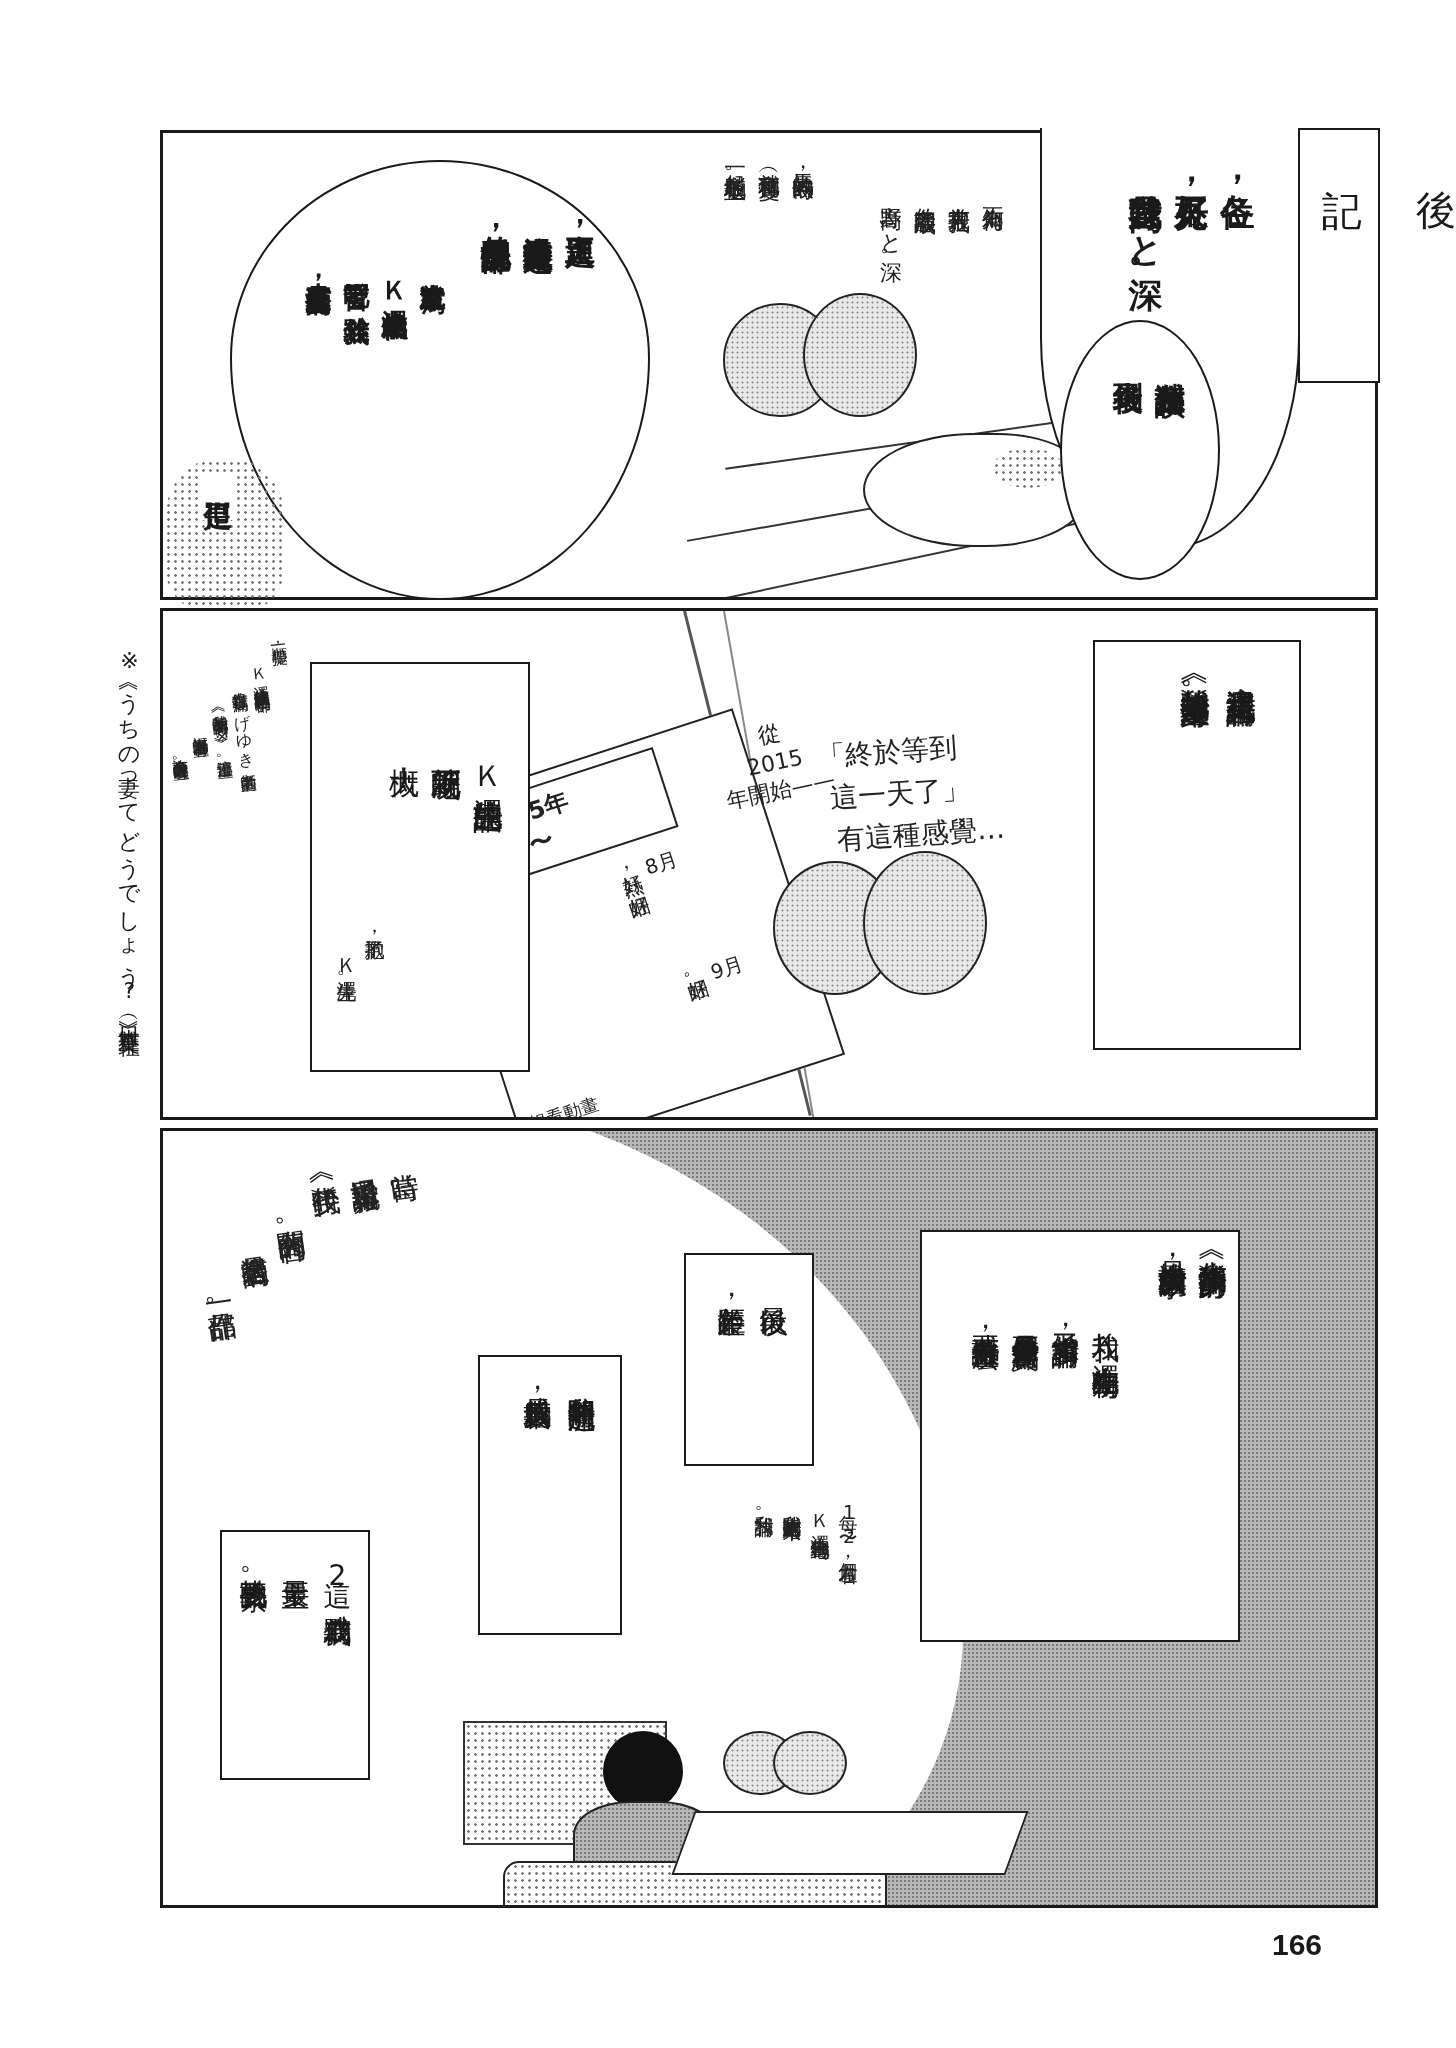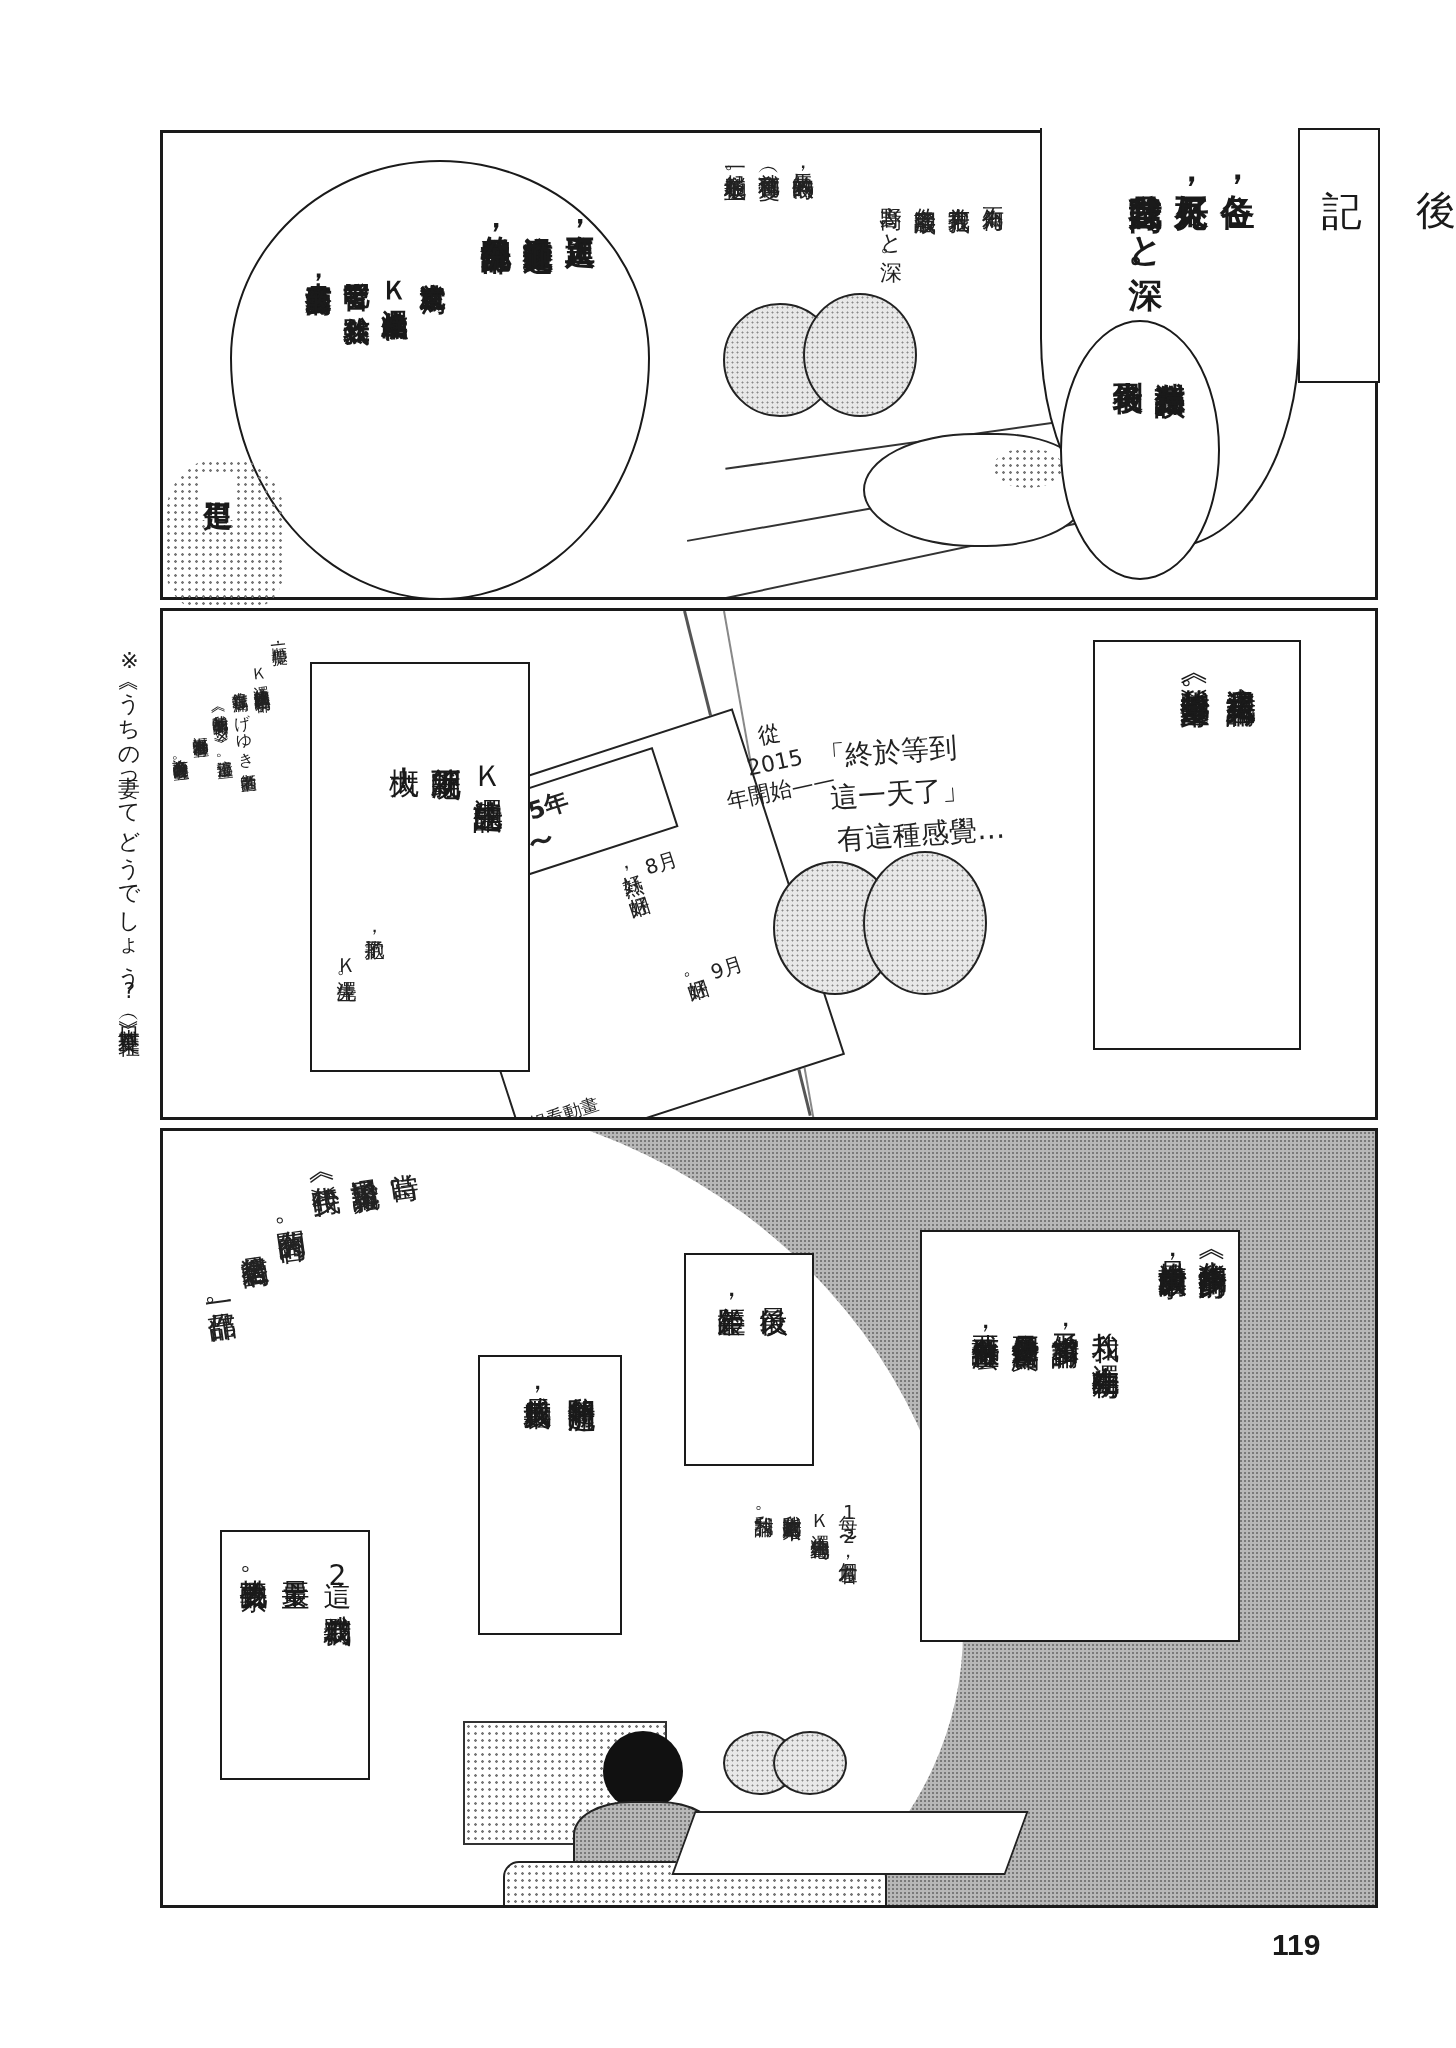--- a/index.html
+++ b/index.html
@@ -183,13 +183,13 @@
   <div class="vt hand" style="right:160px;top:60px;font-size:28px;">這是很有名的</div>
   <div class="vt hand" style="right:200px;top:110px;font-size:28px;">一部作品。</div>
 </div>
 
 <div class="box" style="left:220px;top:1530px;width:150px;height:250px;border-right:2px solid #1a1a1a;">
   <div class="vt typeset" style="right:14px;top:26px;font-size:28px;font-weight:normal;">這2點成為我們</div>
   <div class="vt typeset" style="right:56px;top:26px;font-size:28px;font-weight:normal;">最主要</div>
   <div class="vt typeset" style="right:98px;top:26px;font-size:28px;font-weight:normal;">挑戰的要素。</div>
 </div>
 
-<div class="page-num" style="left:1272px;top:1928px;">119</div>
+<div class="page-num" style="left:1272px;top:1928px;">166</div>
 
 </body></html>

